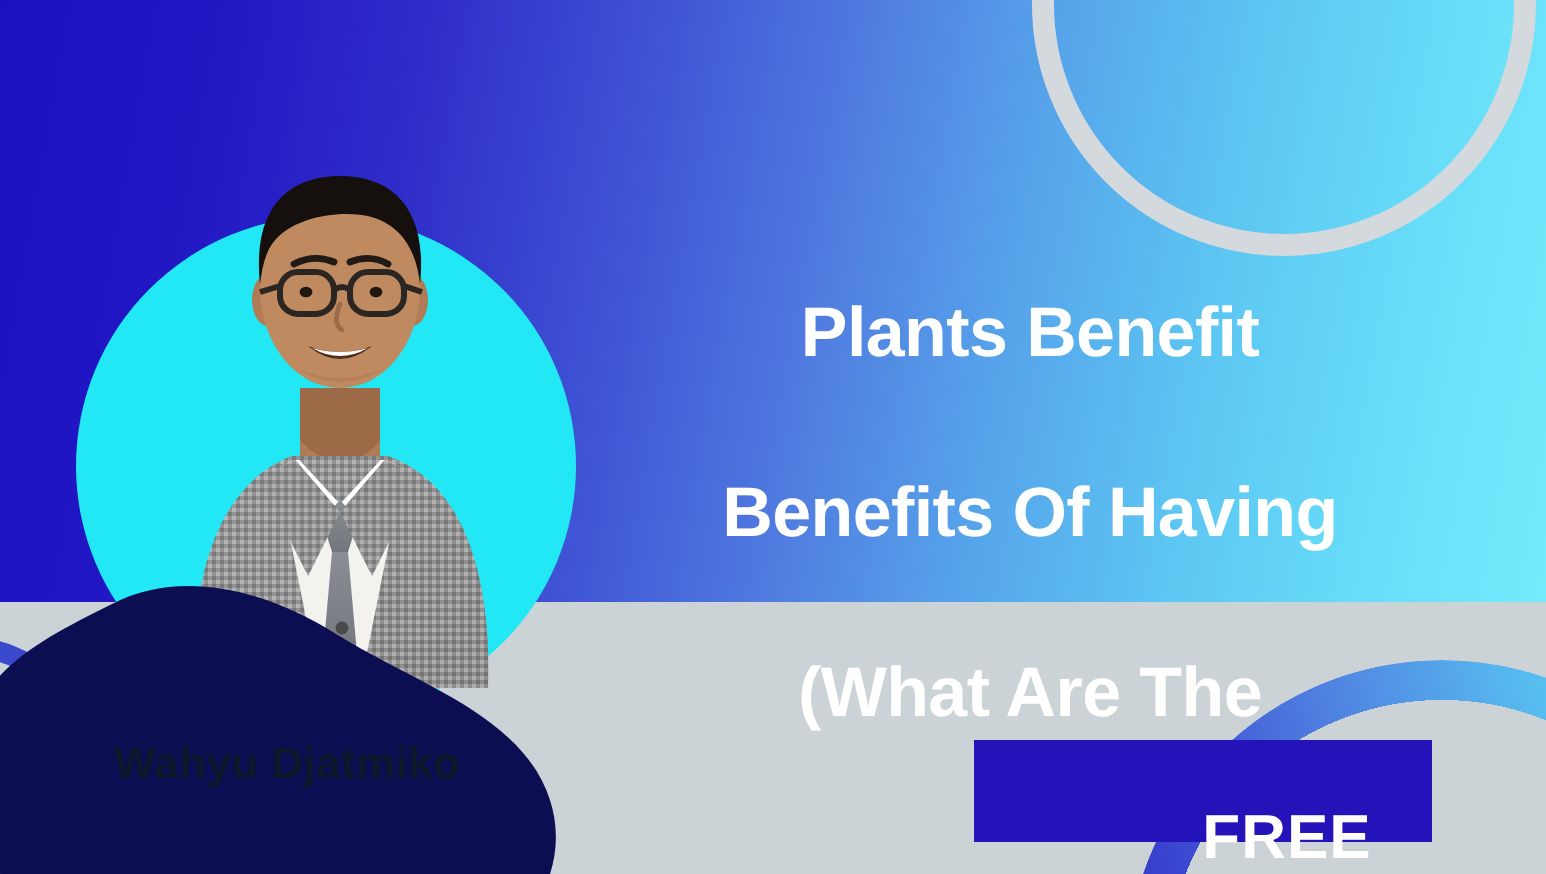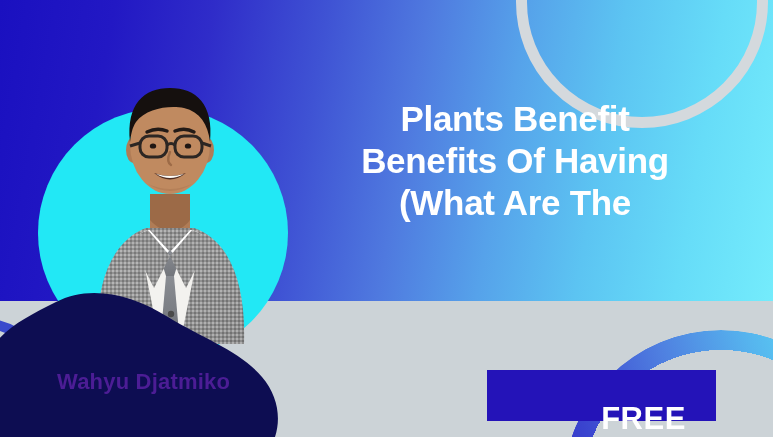--- a/index.html
+++ b/index.html
@@ -82,41 +82,41 @@
   .name-blob{
     position:absolute;
     left:-40px;top:265px;
     width:400px;height:215px;
   }
   .name-blob svg{display:block;width:100%;height:100%;}
 
   .name-text{
     position:absolute;
     left:57px;top:371px;
-    color:#4c1d95;
+    color:#0f172a;
     font-size:22px;
     font-weight:bold;
     letter-spacing:0.2px;
     line-height:1;
     white-space:nowrap;
   }
 
   
   .title{
     position:absolute;
     left:290px;top:98px;
     width:450px;
     text-align:center;
     color:#ffffff;
     font-size:35px;
     font-weight:bold;
     line-height:1.2;
     letter-spacing:-0.3px;
   }
-  .title .tl{display:block;white-space:nowrap;}
+  .title .tl{display:block;white-space:nowrap;margin-top:48px;}
 
   
   .free-badge{
     position:absolute;
     left:487px;top:370px;
     width:229px;height:51px;
     background:#2413b8;
   }
   .free-label{
     position:absolute;

